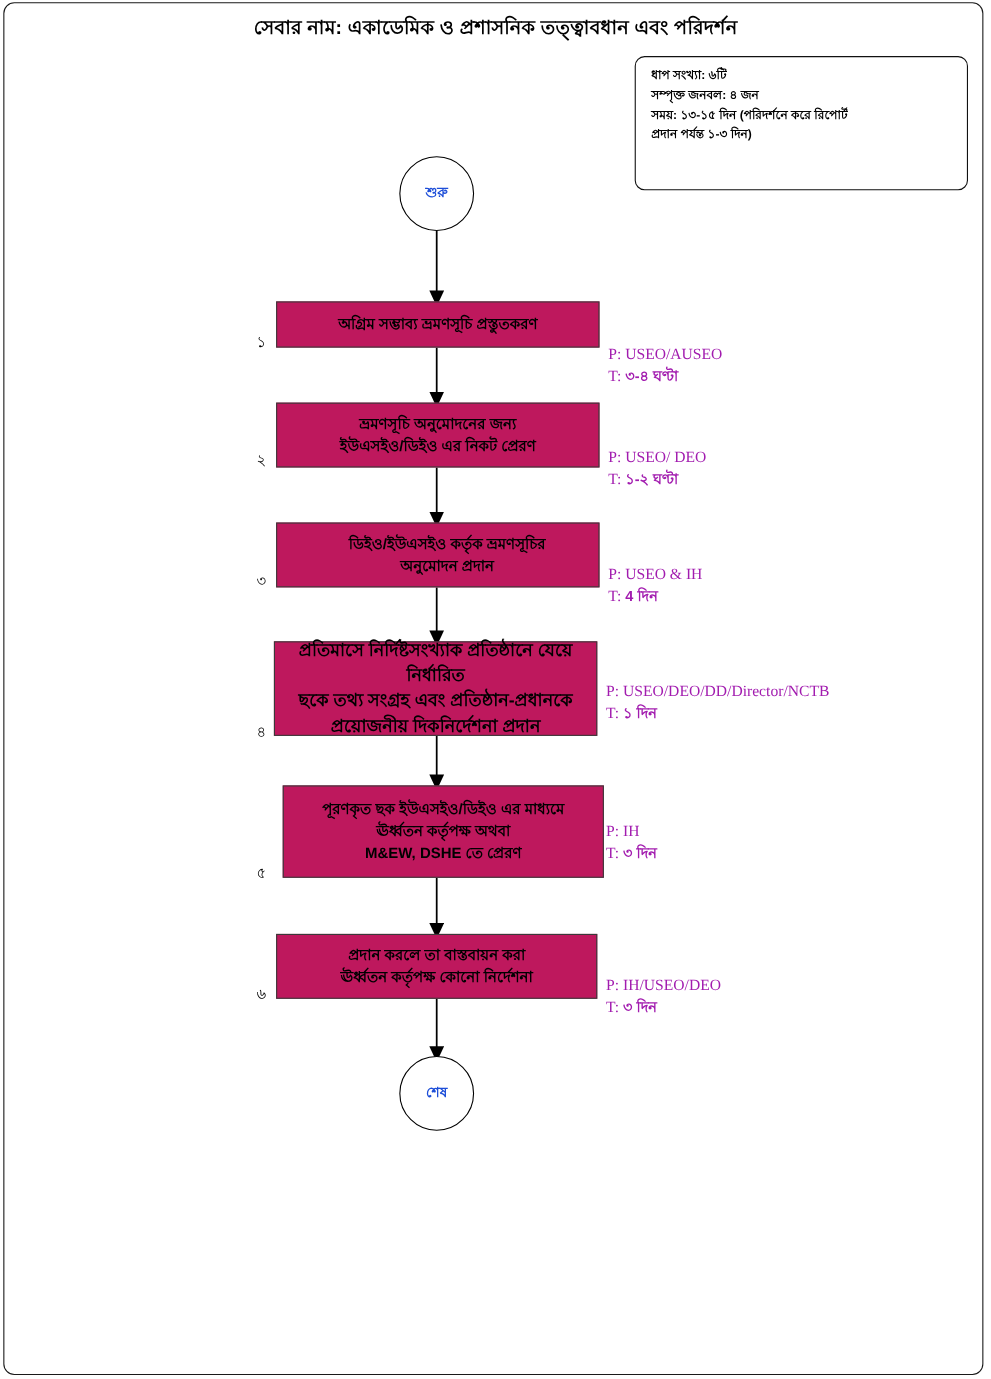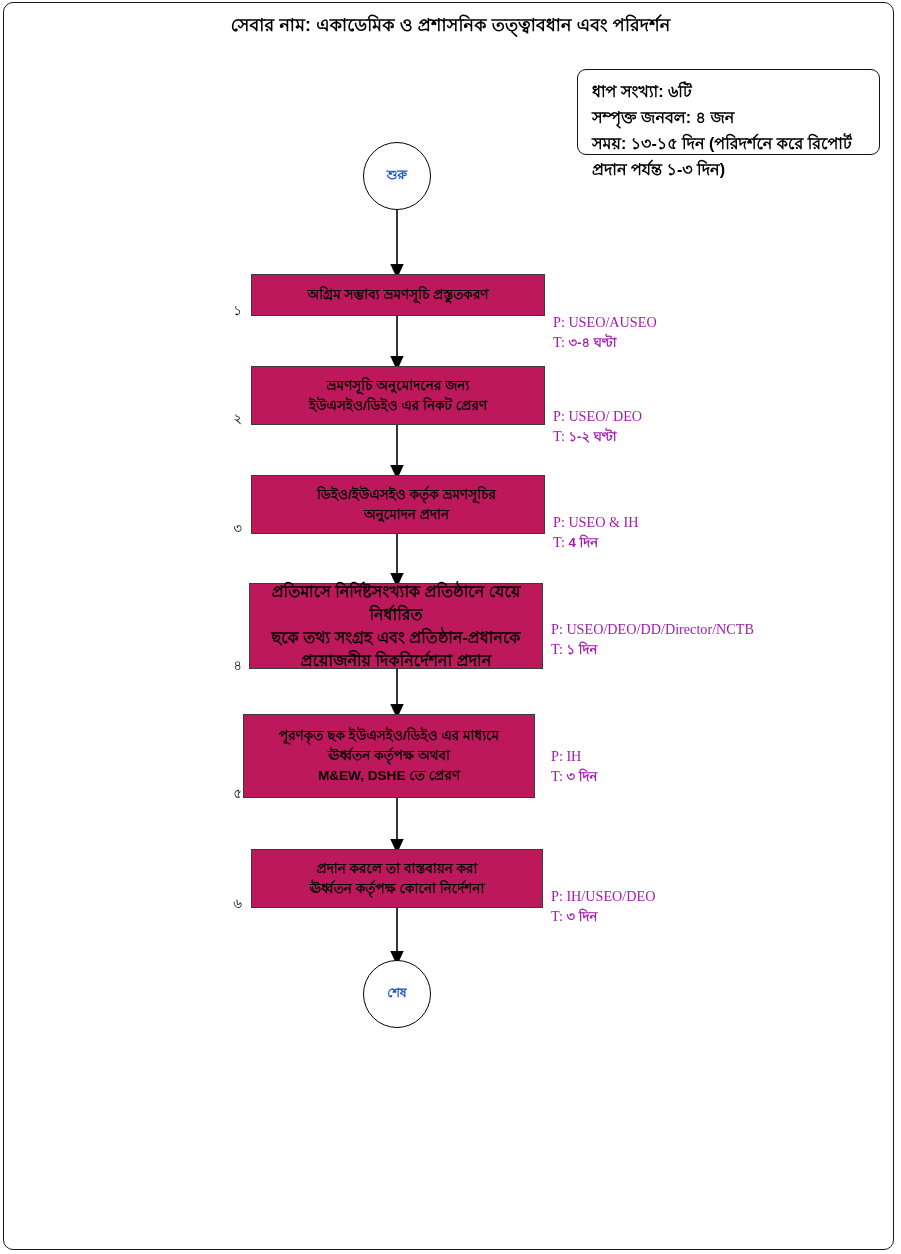--- a/index.html
+++ b/index.html
@@ -40,30 +40,30 @@
     font-weight: bold;
     font-size: 17.5px;
     color: #000;
     letter-spacing: 0.2px;
   }
 
   
   #summary-box {
     position: absolute;
     left: 577px;
-    top: 69px;
+    top: 51px;
     width: 303px;
-    height: 86px;
+    height: 122px;
     border: 1.3px solid #111;
     border-radius: 9px;
     box-sizing: border-box;
     padding: 9px 12px 0 14px;
     font-family: "Liberation Sans", "DejaVu Sans", sans-serif;
     font-weight: bold;
-    font-size: 16px;
+    font-size: 11px;
     line-height: 1.62;
     color: #000;
   }
   #summary-box .sline { white-space: normal; }
 
   
   .terminator {
     position: absolute;
     border: 1.4px solid #000;
     border-radius: 50%;
@@ -204,21 +204,21 @@
     <span class="bline">প্রতিমাসে নির্দিষ্টসংখ্যাক প্রতিষ্ঠানে যেয়ে নির্ধারিত</span>
     <span class="bline">ছকে তথ্য সংগ্রহ এবং প্রতিষ্ঠান-প্রধানকে</span>
     <span class="bline">প্রয়োজনীয় দিকনির্দেশনা প্রদান</span>
   </div>
   <div class="side-note" style="left:551px; top:579px;">
     <span class="note-p">P: USEO/DEO/DD/Director/NCTB</span>
     <span class="note-t"><span>T: </span><span class="bn">১ দিন</span></span>
   </div>
 
   <div class="step-index" style="left:224px; top:783px;">৫</div>
-  <div class="process-box" style="left:243px; top:714px; width:292px; height:84px;">
+  <div class="process-box" style="left:257px; top:714px; width:292px; height:84px;">
     <span class="bline">পূরণকৃত ছক ইউএসইও/ডিইও এর মাধ্যমে</span>
     <span class="bline">ঊর্ধ্বতন কর্তৃপক্ষ অথবা</span>
     <span class="bline">M&amp;EW, DSHE তে প্রেরণ</span>
   </div>
   <div class="side-note" style="left:551px; top:706px;">
     <span class="note-p">P: IH</span>
     <span class="note-t"><span>T: </span><span class="bn">৩ দিন</span></span>
   </div>
 
   <div class="step-index" style="left:224px; top:893px;">৬</div>

